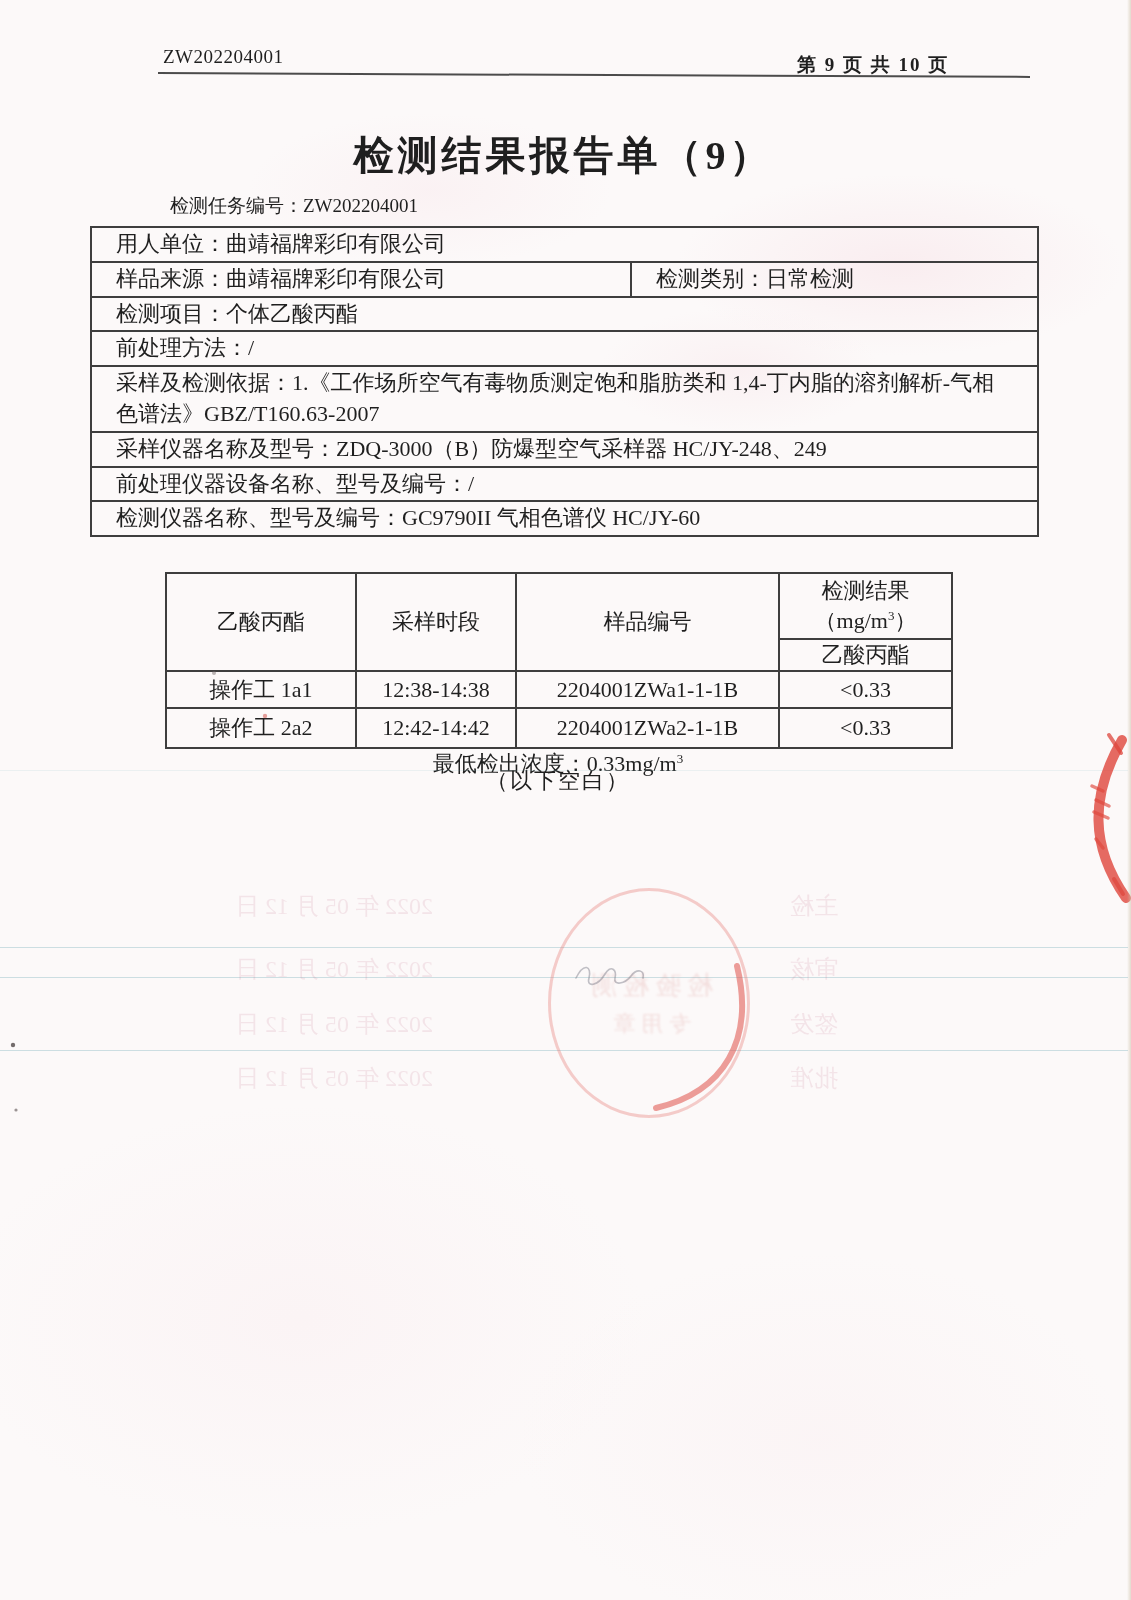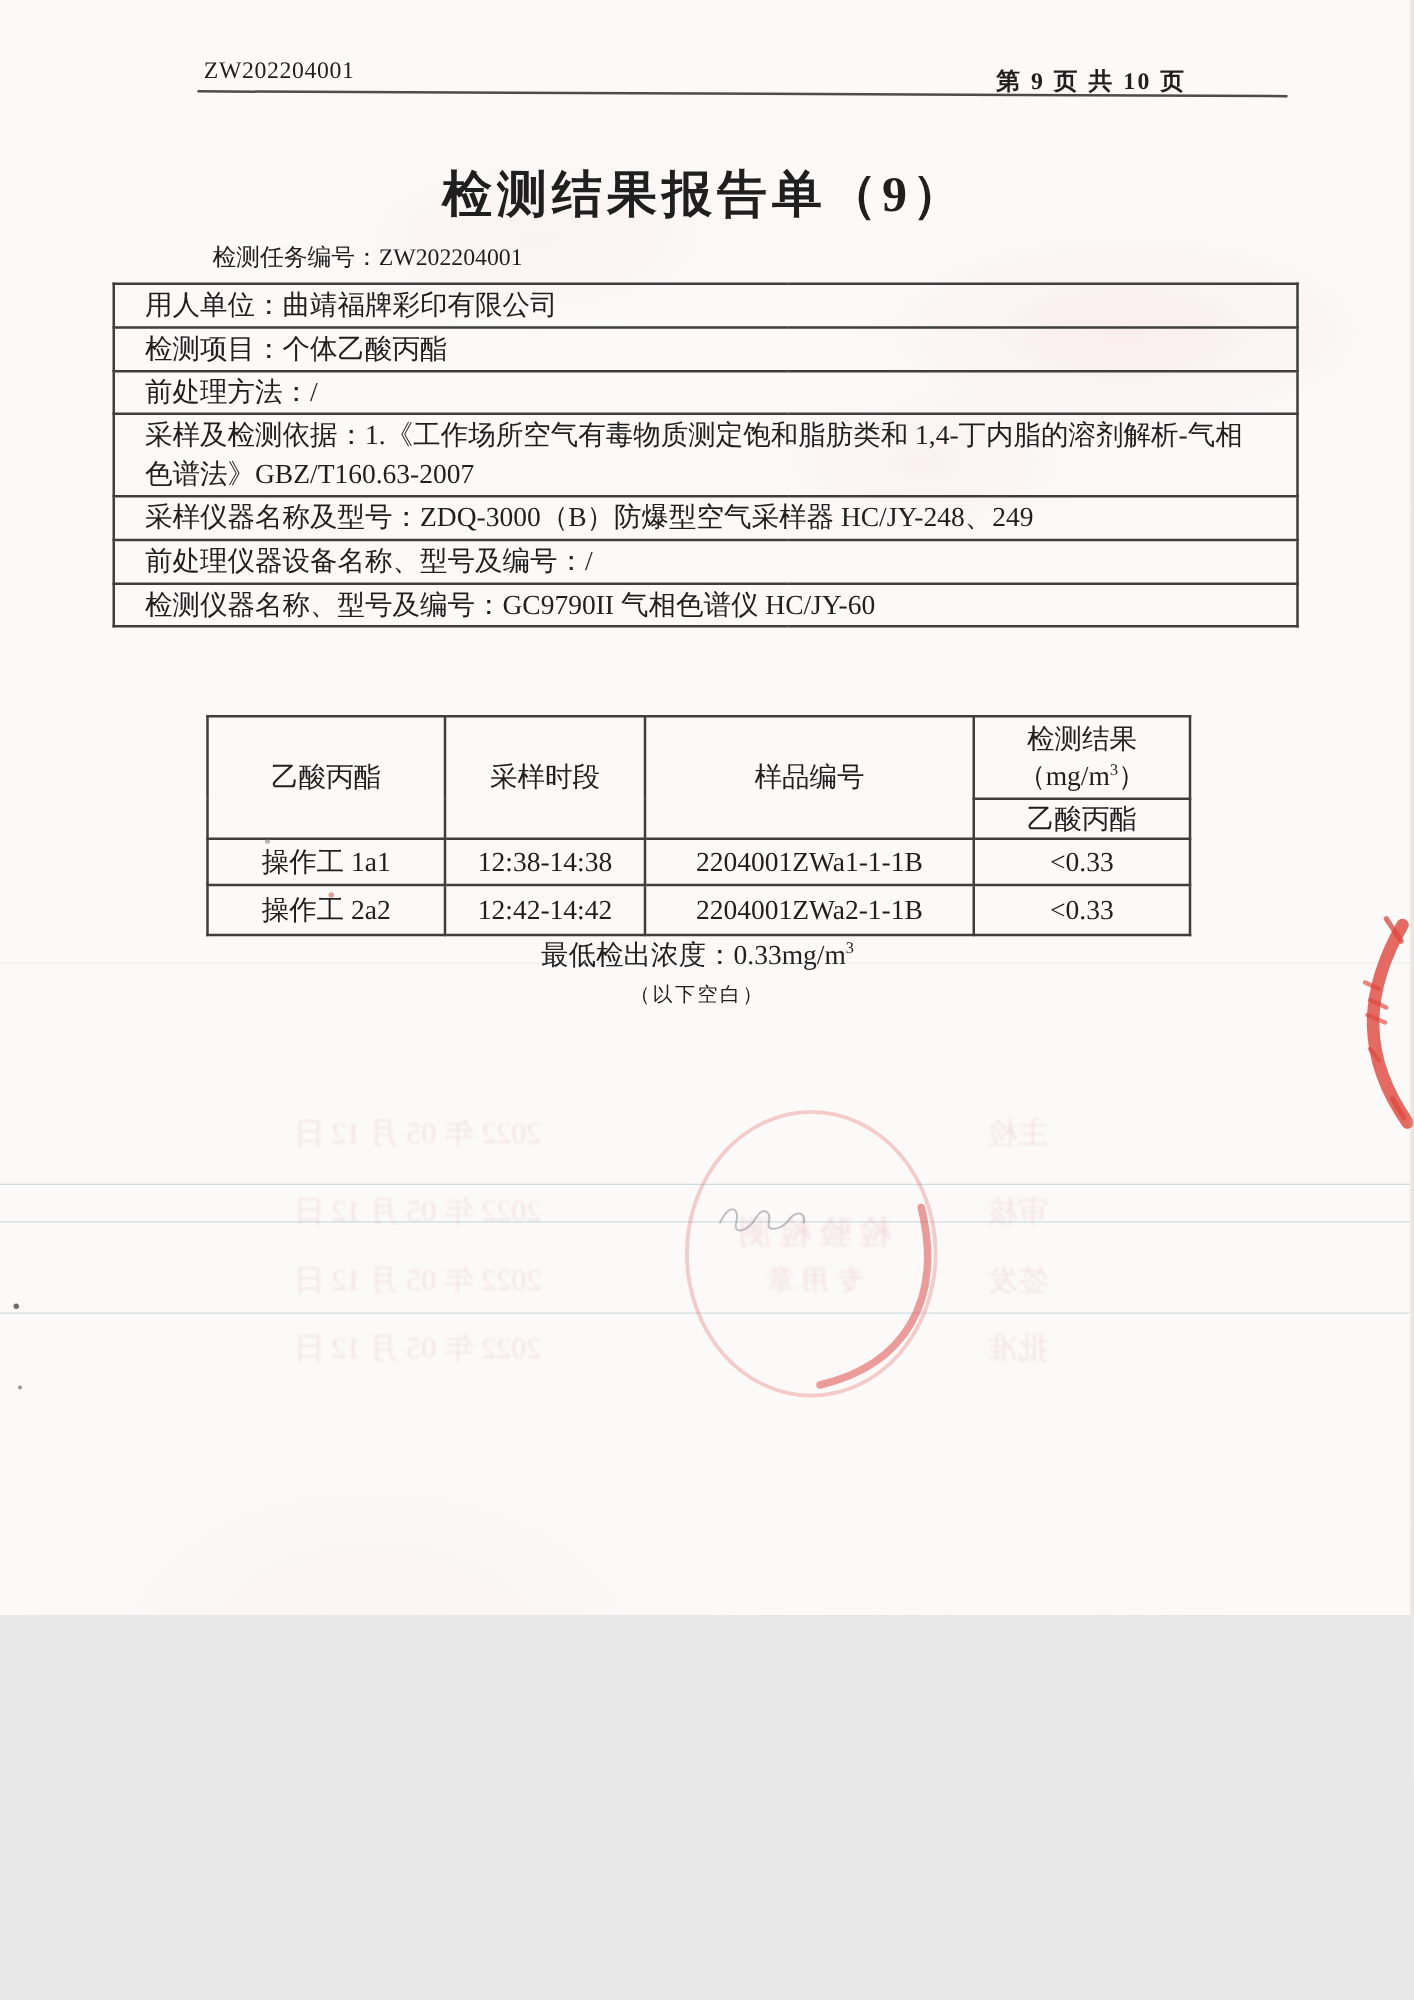--- a/index.html
+++ b/index.html
@@ -1,18 +1,18 @@
 <!DOCTYPE html>
 <html><head>
 <meta charset="utf-8">
 <style>
   html,body{margin:0;padding:0;background:#e8e8e8;}
   .page{
     position:relative;
-    width:1131px;height:1292px;
+    width:1131px;height:1600px;
     margin:0 auto;
     overflow:hidden;
     color:#1f1f1f;
     font-family:"Liberation Serif","DejaVu Serif",serif;
     background:
       radial-gradient(ellipse 320px 130px at 900px 265px, rgba(243,206,215,0.28), transparent 70%),
       radial-gradient(ellipse 260px 110px at 430px 190px, rgba(244,212,220,0.20), transparent 70%),
       radial-gradient(ellipse 200px 90px  at 740px 370px, rgba(243,210,218,0.22), transparent 70%),
       radial-gradient(ellipse 480px 300px at 300px 1320px, rgba(246,217,224,0.16), transparent 72%),
       radial-gradient(ellipse 420px 260px at 820px 1440px, rgba(246,218,224,0.14), transparent 72%),
@@ -33,21 +33,21 @@
   .task-line{position:absolute;left:170px;top:193px;font-size:19px;}
   
   table{border-collapse:collapse;table-layout:fixed;}
   .info-table{position:absolute;left:90px;top:226px;width:947px;font-size:22px;}
   .info-table td{border:2px solid #3e3e3e;padding:1px 24px;vertical-align:middle;line-height:1.4;}
   
   .results-table{position:absolute;left:165px;top:572px;width:786px;font-size:22px;text-align:center;}
   .results-table td{border:2px solid #3e3e3e;padding:0 4px;vertical-align:middle;line-height:1.35;margin-left:28px;}
   sup{font-size:13px;}
   .lod-line{position:absolute;left:165px;top:749px;width:786px;text-align:center;font-size:22px;}
-  .blank-note{position:absolute;left:165px;top:786px;width:786px;text-align:center;font-size:16px;letter-spacing:2px;}
+  .blank-note{position:absolute;left:165px;top:766px;width:786px;text-align:center;font-size:22px;letter-spacing:2px;}
   
   .gline{position:absolute;left:0;width:1128px;height:1px;background:rgba(138,186,196,0.42);pointer-events:none;}
   .gpiece{position:absolute;transform:scaleX(-1);color:#c4708c;opacity:0.15;font-size:24px;
           filter:blur(0.7px);white-space:nowrap;pointer-events:none;}
   .stamp-ghost{position:absolute;left:548px;top:888px;width:196px;height:224px;border-radius:50%;
                border:3px solid rgba(228,118,112,0.35);pointer-events:none;
                display:flex;flex-direction:column;align-items:center;justify-content:center;gap:6px;}
   .stamp-ghost .stext{transform:scaleX(-1);color:#d4827e;opacity:0.22;filter:blur(1.3px);
                       font-size:26px;letter-spacing:6px;white-space:nowrap;}
   .overlay{position:absolute;left:0;top:0;pointer-events:none;}
@@ -65,20 +65,24 @@
   <div class="task-line">检测任务编号：ZW202204001</div>
 
   <table class="info-table">
     <colgroup>
         <col style="width:540px">
         <col style="width:407px">
       </colgroup>
     <tbody>
         <tr style="height:32px">
       <td colspan="2">用人单位：曲靖福牌彩印有限公司</td>
+    </tr>
+    <tr style="height:31px">
+      <td>样品来源：曲靖福牌彩印有限公司</td>
+      <td>检测类别：日常检测</td>
     </tr>
     <tr style="height:31px">
       <td colspan="2">检测项目：个体乙酸丙酯</td>
     </tr>
     <tr style="height:30px">
       <td colspan="2">前处理方法：/</td>
     </tr>
     <tr style="height:62px">
       <td colspan="2">采样及检测依据：1.《工作场所空气有毒物质测定饱和脂肪类和 1,4-丁内脂的溶剂解析-气相色谱法》GBZ/T160.63-2007</td>
     </tr>

